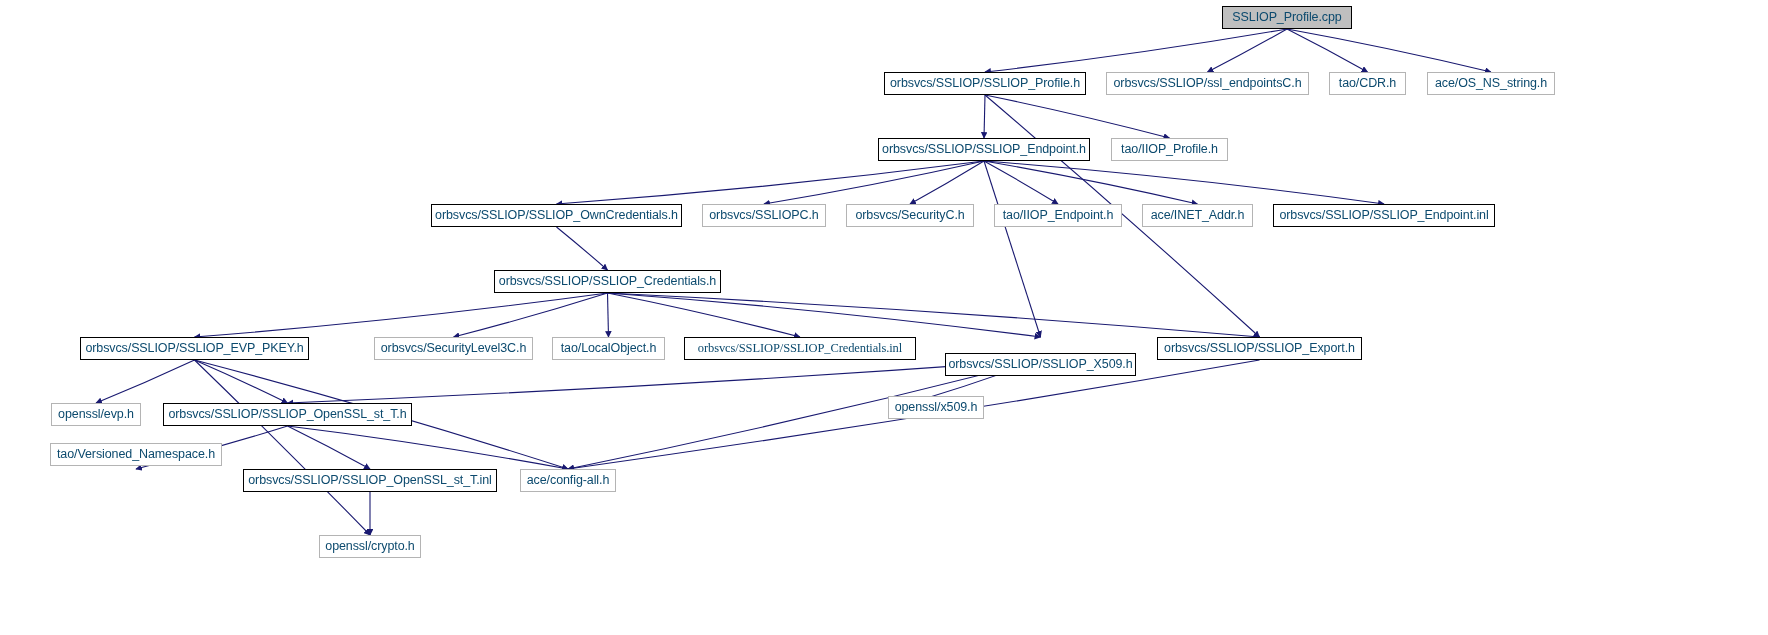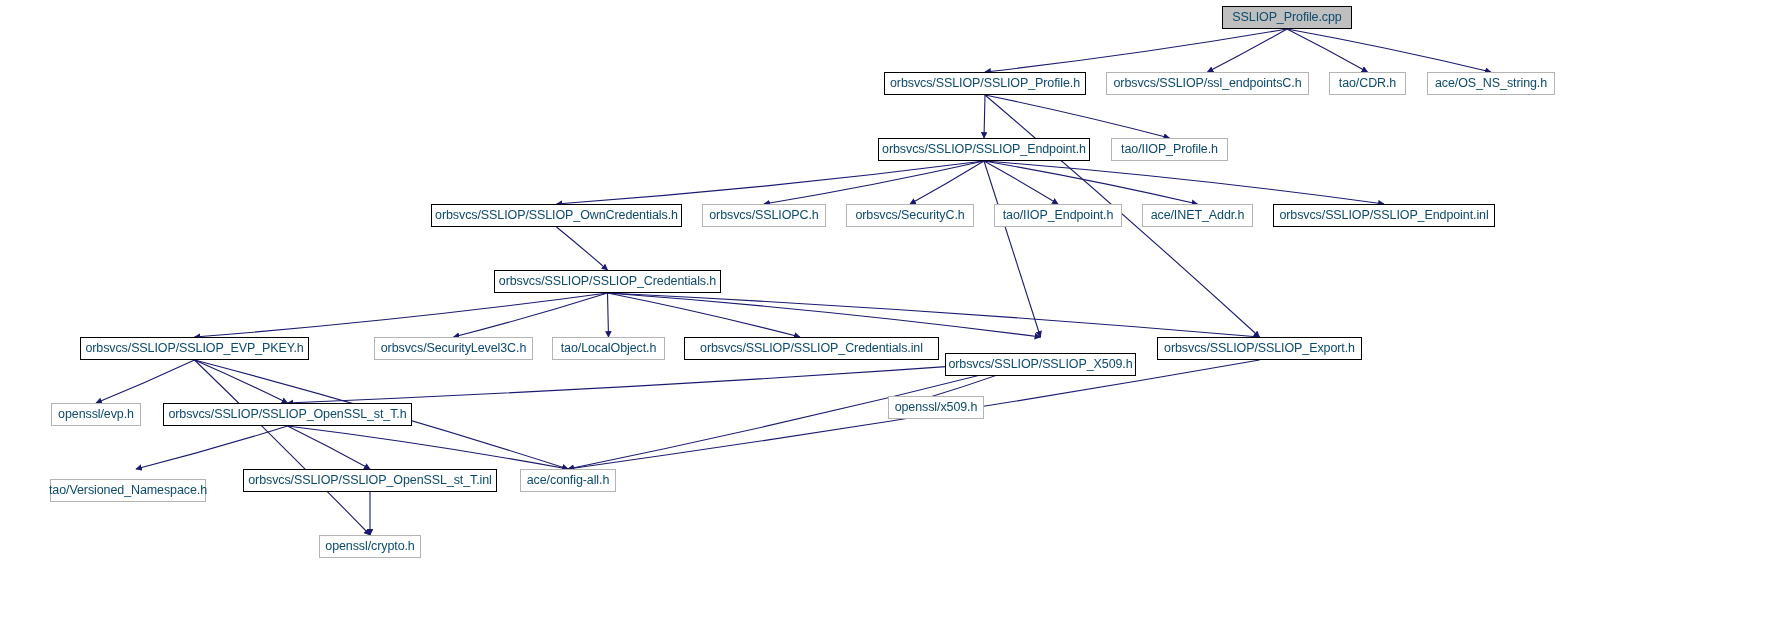--- a/index.html
+++ b/index.html
@@ -145,39 +145,39 @@
       </div>
       <div class="node bold" style="left: 80px; top: 337px; width: 229px;">
         <span class="node-label">orbsvcs/SSLIOP/SSLIOP_EVP_PKEY.h</span>
       </div>
       <div class="node" style="left: 374px; top: 337px; width: 159px;">
         <span class="node-label">orbsvcs/SecurityLevel3C.h</span>
       </div>
       <div class="node" style="left: 552px; top: 337px; width: 113px;">
         <span class="node-label">tao/LocalObject.h</span>
       </div>
-      <div class="node bold" style="left: 684px; top: 337px; width: 255px;">
+      <div class="node bold" style="left: 684px; top: 337px; width: 232px; font-family: Liberation Serif, serif;">
         <span class="node-label">orbsvcs/SSLIOP/SSLIOP_Credentials.inl</span>
       </div>
       <div class="node bold" style="left: 945px; top: 337px; width: 191px; margin-top: 16px;">
         <span class="node-label">orbsvcs/SSLIOP/SSLIOP_X509.h</span>
       </div>
       <div class="node bold" style="left: 1157px; top: 337px; width: 205px;">
         <span class="node-label">orbsvcs/SSLIOP/SSLIOP_Export.h</span>
       </div>
       <div class="node" style="left: 51px; top: 403px; width: 90px;">
         <span class="node-label">openssl/evp.h</span>
       </div>
       <div class="node bold" style="left: 163px; top: 403px; width: 249px;">
         <span class="node-label">orbsvcs/SSLIOP/SSLIOP_OpenSSL_st_T.h</span>
       </div>
       <div class="node" style="left: 863px; top: 396px; width: 96px; margin-left: 25px;">
         <span class="node-label">openssl/x509.h</span>
       </div>
-      <div class="node" style="left: 50px; top: 479px; width: 156px;">
+      <div class="node" style="left: 50px; top: 443px; width: 172px;">
         <span class="node-label">tao/Versioned_Namespace.h</span>
       </div>
       <div class="node bold" style="left: 243px; top: 469px; width: 254px;">
         <span class="node-label">orbsvcs/SSLIOP/SSLIOP_OpenSSL_st_T.inl</span>
       </div>
       <div class="node" style="left: 520px; top: 469px; width: 96px;">
         <span class="node-label">ace/config-all.h</span>
       </div>
       <div class="node" style="left: 319px; top: 535px; width: 102px;">
         <span class="node-label">openssl/crypto.h</span>

